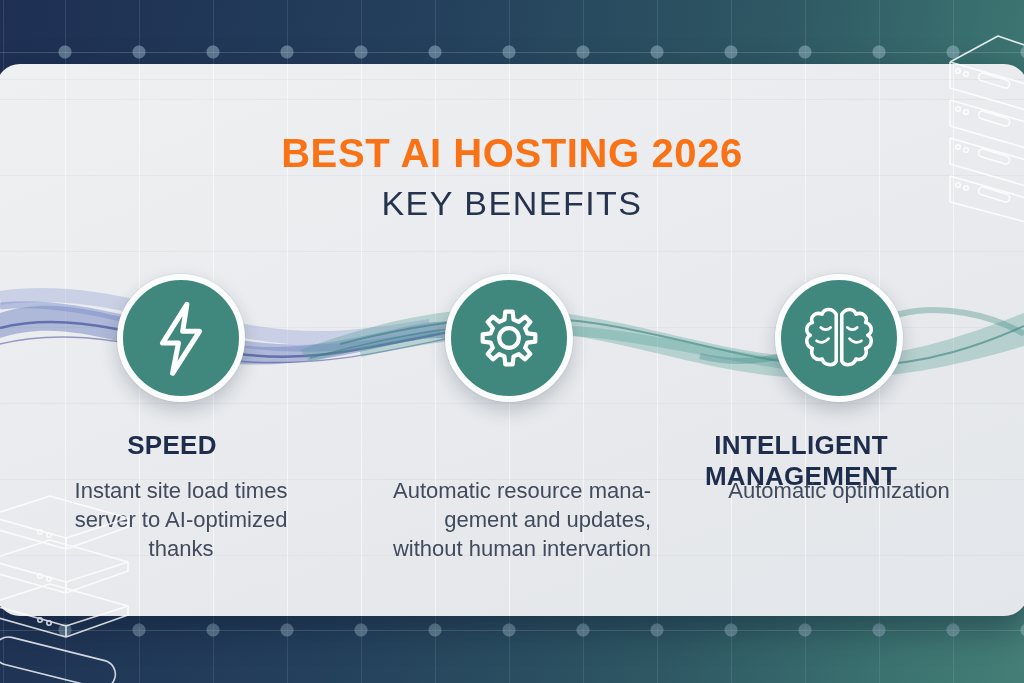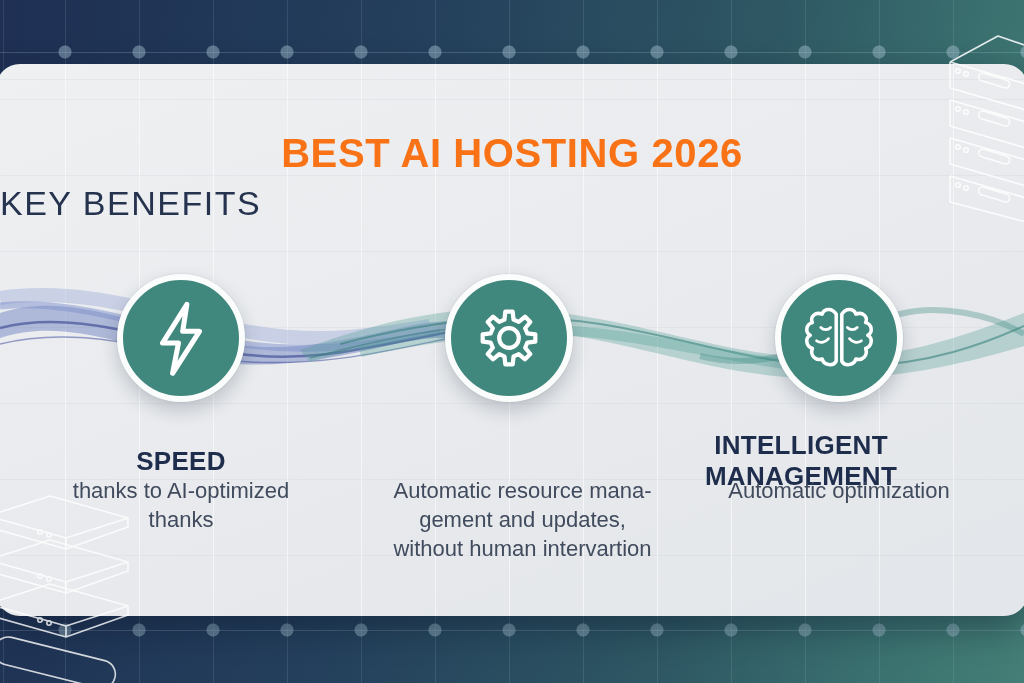--- a/index.html
+++ b/index.html
@@ -26,21 +26,21 @@
         repeating-linear-gradient(90deg,rgba(255,255,255,.55) 0 1px,transparent 1px 74px),
         repeating-linear-gradient(0deg,rgba(175,185,200,.14) 0 1px,transparent 1px 76px);
       background-position:69px 16px;}
 
   
   .waves{position:absolute;left:0;top:258px;width:1024px;height:170px;}
 
   
   .title{position:absolute;left:0;width:1024px;top:131px;text-align:center;
          font-size:40px;font-weight:800;letter-spacing:.6px;color:#f97316;}
-  .subtitle{position:absolute;left:0;width:1024px;top:184px;text-align:left;
+  .subtitle{position:absolute;left:0;width:1024px;top:184px;text-align:center;
          font-size:34px;font-weight:400;letter-spacing:1.5px;color:#26334f;}
 
   
   .badge{position:absolute;top:274px;width:128px;height:128px;border-radius:50%;
          background:#40887d;border:6px solid #fbfcfc;box-sizing:border-box;
          box-shadow:0 8px 18px rgba(30,50,70,.22),0 0 0 1px rgba(0,0,0,.04);
          display:flex;align-items:center;justify-content:center;}
   .badge svg{width:84px;height:84px;}
 
   
@@ -102,27 +102,28 @@
     <svg viewBox="0 0 120 120">
       <g id="hemi">
         <path d="M56,26 C50,16 38,18 36,26 C26,22 18,30 22,38 C13,40 11,52 19,56 C11,60 13,72 22,75 C18,85 27,93 36,90 C38,99 52,101 56,93 Z" fill="none" stroke="#fff" stroke-width="5" stroke-linejoin="round" stroke-linecap="round"></path>
         <path d="M34,45 C38,49 44,49 48,45" fill="none" stroke="#fff" stroke-width="4" stroke-linecap="round"></path>
         <path d="M28,64 C34,68 41,66 45,61" fill="none" stroke="#fff" stroke-width="4" stroke-linecap="round"></path>
       </g>
       <use href="#hemi" transform="translate(120 0) scale(-1 1)"></use>
     </svg>
   </div>
 
-  <div class="col-heading" style="left:20px;width:322px;margin-top:16px;">SPEED</div>
+  <div class="col-heading" style="left:11px;width:322px;">SPEED</div>
   <div class="col-body" style="left:20px;width:322px;">
-    <span>thanks to AI-optimized</span>
+    <span>Instant site load times</span>
+    <span>server to AI-optimized</span>
     <span>thanks</span>
   </div>
 
-  <div class="col-body" style="left:360px;width:325px;">
+  <div class="col-body" style="left:326px;width:325px;text-align:right;">
     <span>Automatic resource mana-</span>
     <span>gement and updates,</span>
     <span>without human intervartion</span>
   </div>
 
   <div class="col-heading" style="left:617px;width:368px;">INTELLIGENT MANAGEMENT</div>
   <div class="col-body" style="left:655px;width:368px;">
     <span>Automatic optimization</span>
   </div>
 

